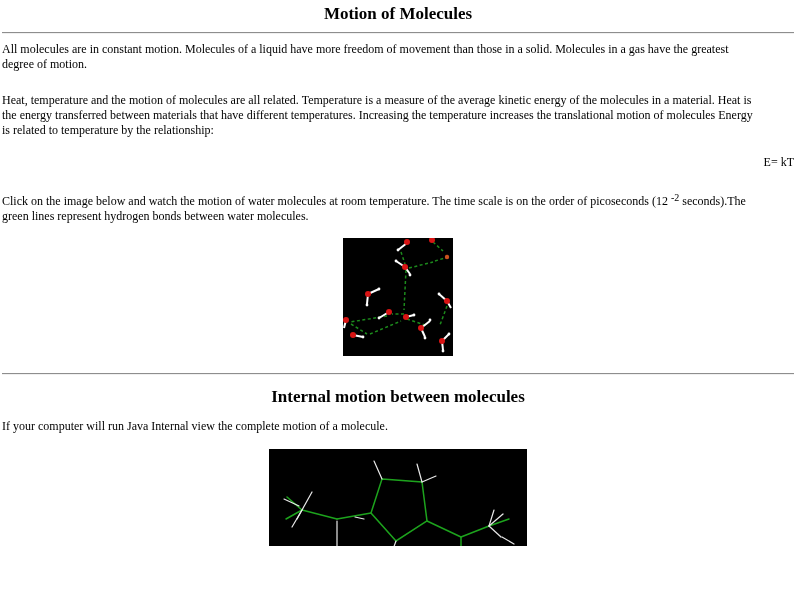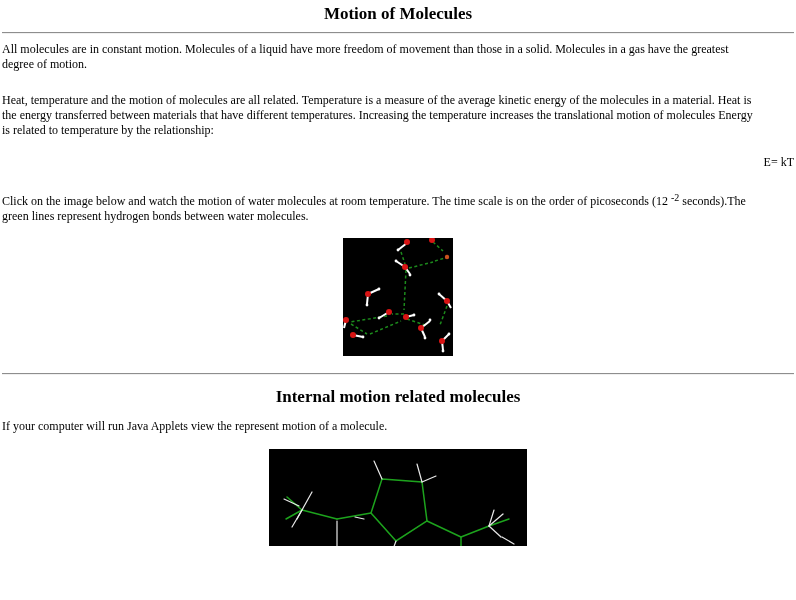--- a/index.html
+++ b/index.html
@@ -119,23 +119,23 @@
           <circle cx="67" cy="37" r="1.4"></circle>
           <circle cx="100" cy="113" r="1.4"></circle>
           <circle cx="53" cy="23" r="1.4"></circle>
         </g>
       </svg>
     </div>
   </div>
 
   <hr class="rule rule2">
 
-  <h2 class="subtitle">Internal motion related molecules</h2>
+  <h2 class="subtitle">Internal motion between molecules</h2>
 
-  <p class="body-text p4">If your computer will run Java Applets view the represent motion of a molecule.</p>
+  <p class="body-text p4">If your computer will run Java Internal view the complete motion of a molecule.</p>
 
   <div class="img-row img-row2">
     <div class="molecule-img">
       <svg width="258" height="147" viewBox="0 0 258 147" xmlns="http://www.w3.org/2000/svg">
         <g stroke="#1da31d" stroke-width="1.5" fill="none" stroke-linecap="round">
           <path d="M113,30 L153,33 L158,72 L127,92 L102,64 Z"></path>
           <line x1="102" y1="64" x2="68" y2="70"></line>
           <line x1="68" y1="70" x2="33" y2="61"></line>
           <line x1="33" y1="61" x2="18" y2="48"></line>
           <line x1="33" y1="61" x2="17" y2="70"></line>

